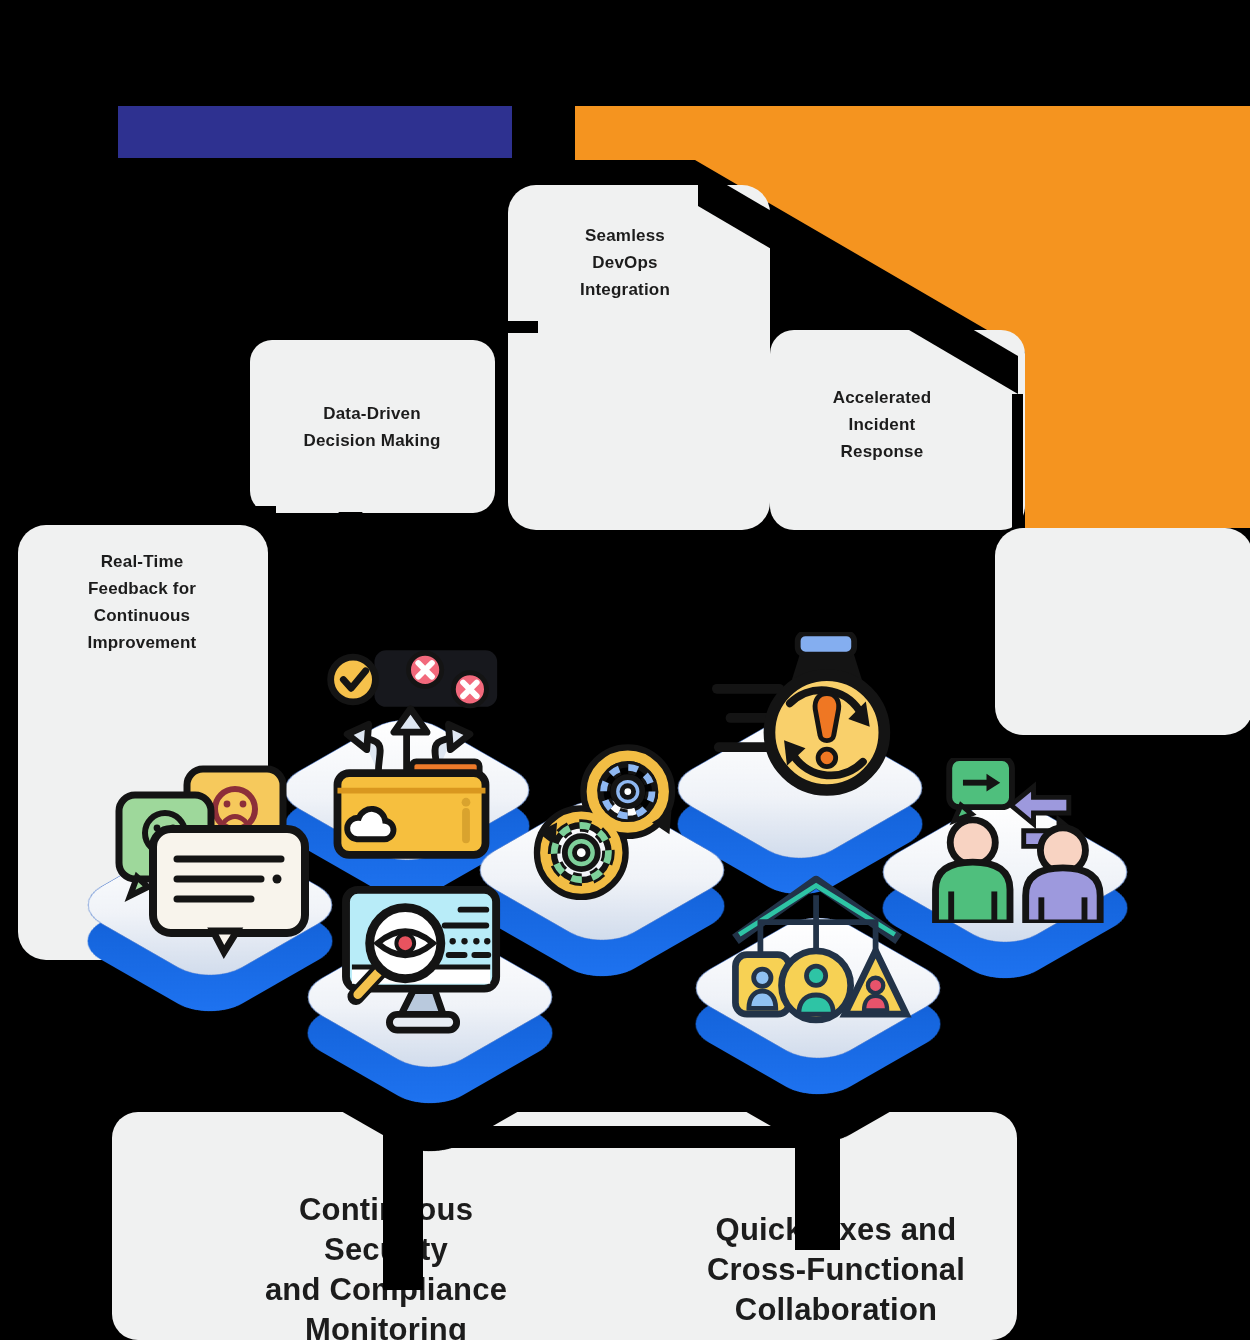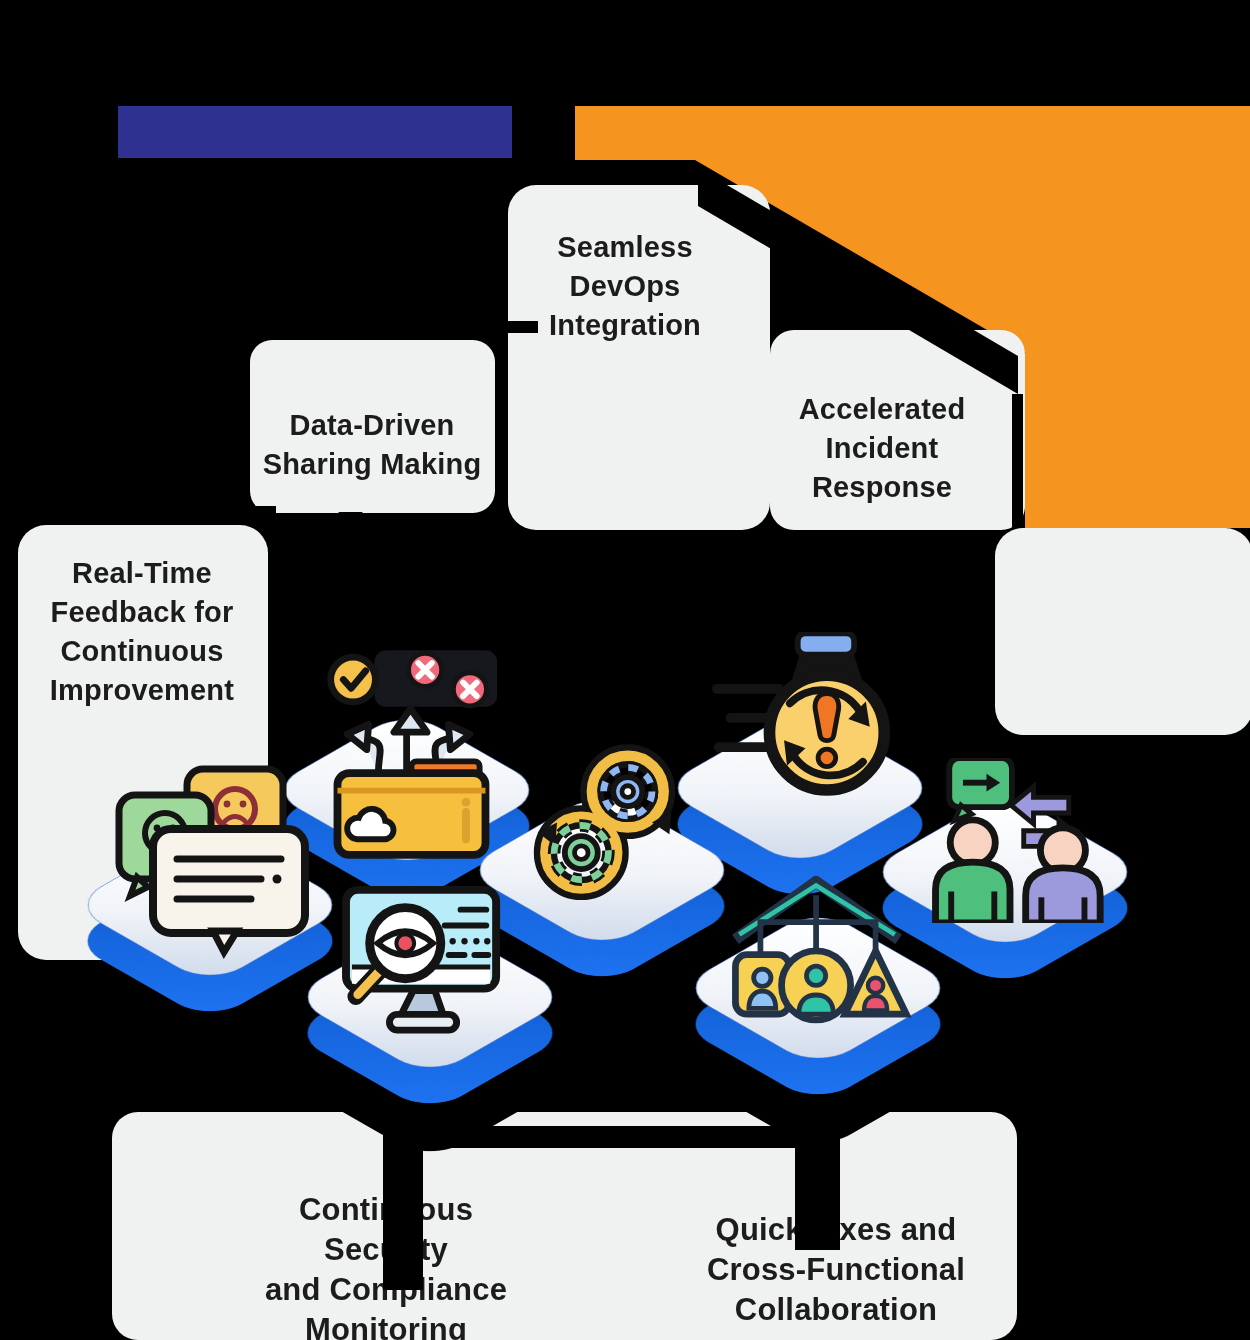--- a/index.html
+++ b/index.html
@@ -7,21 +7,21 @@
     --card-bg:#f0f1f1; --text:#1c1c1c; --tile-side:#1565dd; --tile-side-dark:#0a4ac2;
     --tile-face:#f7f8fa; --tile-edge:#6e93d6;
   }
   html,body{margin:0;padding:0;background:var(--background);}
   .stage{position:relative;width:1250px;height:1340px;background:var(--background);
          overflow:hidden;font-family:"Liberation Sans",sans-serif;}
   .stage svg.layer{position:absolute;left:0;top:0;pointer-events:none;}
   .card{position:absolute;background:var(--card-bg);border-radius:28px;}
   .label{position:absolute;transform:translateX(-50%);text-align:center;color:var(--text);
          white-space:pre-line;font-weight:600;letter-spacing:.2px;}
-  .card-label{font-size:29px;line-height:39px;margin-top:6px;}
+  .card-label{font-size:17px;line-height:27px;}
   .big-label{font-size:31px;line-height:40px;}
   .tile{position:absolute;width:0;height:0;}
   .tile > div{position:absolute;width:200px;height:200px;border-radius:46px;
               transform:rotateX(55deg) rotateZ(45deg);}
   .t-shadow{left:-100px;top:-16px;background:#000;}
   .t-side{left:-100px;top:-64px;
           background:linear-gradient(135deg,var(--tile-side-dark) 0%,var(--tile-side) 45%,#1f74f2 100%);}
   .t-face{left:-100px;top:-100px;border:1px solid var(--tile-edge);box-sizing:border-box;
           background:linear-gradient(135deg,#ffffff 8%,#f0f3f8 55%,#ccd8ea 100%);}
   .icon{position:absolute;}
@@ -51,21 +51,21 @@
     <rect x="250" y="506" width="26" height="9" fill="#000"></rect>
     <polygon points="338,512 398,560 362,512" fill="#000"></polygon>
     <rect x="207" y="323" width="48" height="15" fill="#000"></rect>
     <rect x="486" y="321" width="52" height="12" fill="#000"></rect>
   </svg>
 
   <div class="label card-label" style="left:625px;top:222px;width:240px;">Seamless
 DevOps
 Integration</div>
   <div class="label card-label" style="left:372px;top:400px;width:240px;">Data-Driven
-Sharing Making</div>
+Decision Making</div>
   <div class="label card-label" style="left:882px;top:384px;width:240px;">Accelerated
 Incident
 Response</div>
   <div class="label card-label" style="left:142px;top:548px;width:230px;">Real-Time
 Feedback for
 Continuous
 Improvement</div>
   <div class="label big-label" style="left:386px;top:1190px;width:330px;">Continuous
 Security
 and Compliance

